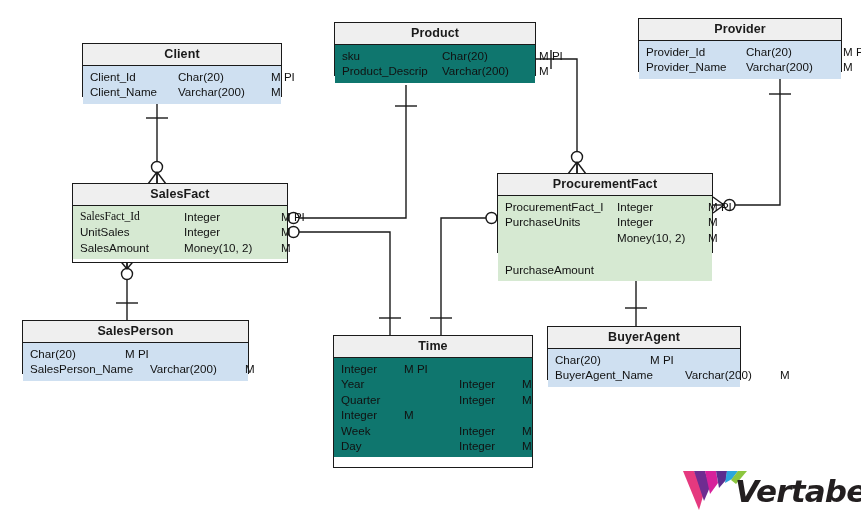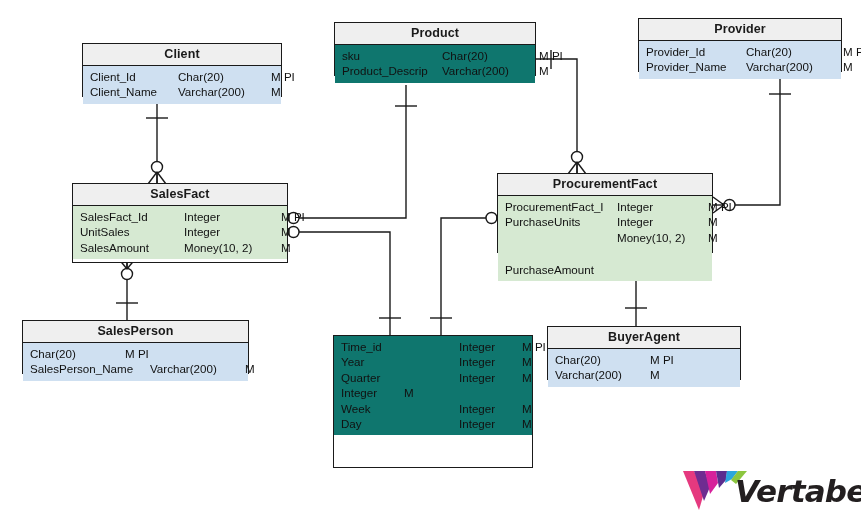--- a/index.html
+++ b/index.html
@@ -221,21 +221,21 @@
             <span class="attr-name" style="width: 100px;">Provider_Name</span>
             <span class="attr-type" style="width: 92px;">Varchar(200)</span>
             <span class="attr-flags">M</span>
           </div>
         </div>
       </div>
       <div class="entity green" style="left: 72px; top: 183px; width: 216px; height: 80px;">
         <div class="entity-title">SalesFact</div>
         <div class="entity-body">
           <div class="attr-row">
-            <span class="attr-name" style="width: 104px;">SalesFact_Id</span>
+            <span class="attr-name" style="width: 104px; font-family: Liberation Serif, serif;">SalesFact_Id</span>
             <span class="attr-type" style="width: 92px;">Integer</span>
             <span class="attr-flags">M PI</span>
           </div>
           <div class="attr-row">
             <span class="attr-name" style="width: 104px;">UnitSales</span>
             <span class="attr-type" style="width: 92px;">Integer</span>
             <span class="attr-flags">M</span>
           </div>
           <div class="attr-row">
             <span class="attr-name" style="width: 104px;">SalesAmount</span>
@@ -279,29 +279,30 @@
         </div>
       </div>
       <div class="entity blue" style="left: 547px; top: 326px; width: 194px; height: 54px;">
         <div class="entity-title">BuyerAgent</div>
         <div class="entity-body">
           <div class="attr-row">
             <span class="attr-type" style="width: 90px;">Char(20)</span>
             <span class="attr-flags">M PI</span>
           </div>
           <div class="attr-row">
+            <span class="attr-name" style="width: 130px;">BuyerAgent_Name</span>
             <span class="attr-type" style="width: 90px;">Varchar(200)</span>
             <span class="attr-flags">M</span>
           </div>
         </div>
       </div>
       <div class="entity cream" style="left: 333px; top: 335px; width: 200px; height: 133px;">
-        <div class="entity-body">
-          <div class="attr-row">
-            <span class="attr-name" style="width: 118px;">Time_id</span>
+        <div class="entity-title">Time</div>
+        <div class="entity-body">
+          <div class="attr-row">
             <span class="attr-type" style="width: 58px;">Integer</span>
             <span class="attr-flags">M PI</span>
           </div>
           <div class="attr-row">
             <span class="attr-name" style="width: 118px;">Year</span>
             <span class="attr-type" style="width: 58px;">Integer</span>
             <span class="attr-flags">M</span>
           </div>
           <div class="attr-row">
             <span class="attr-name" style="width: 118px;">Quarter</span>

